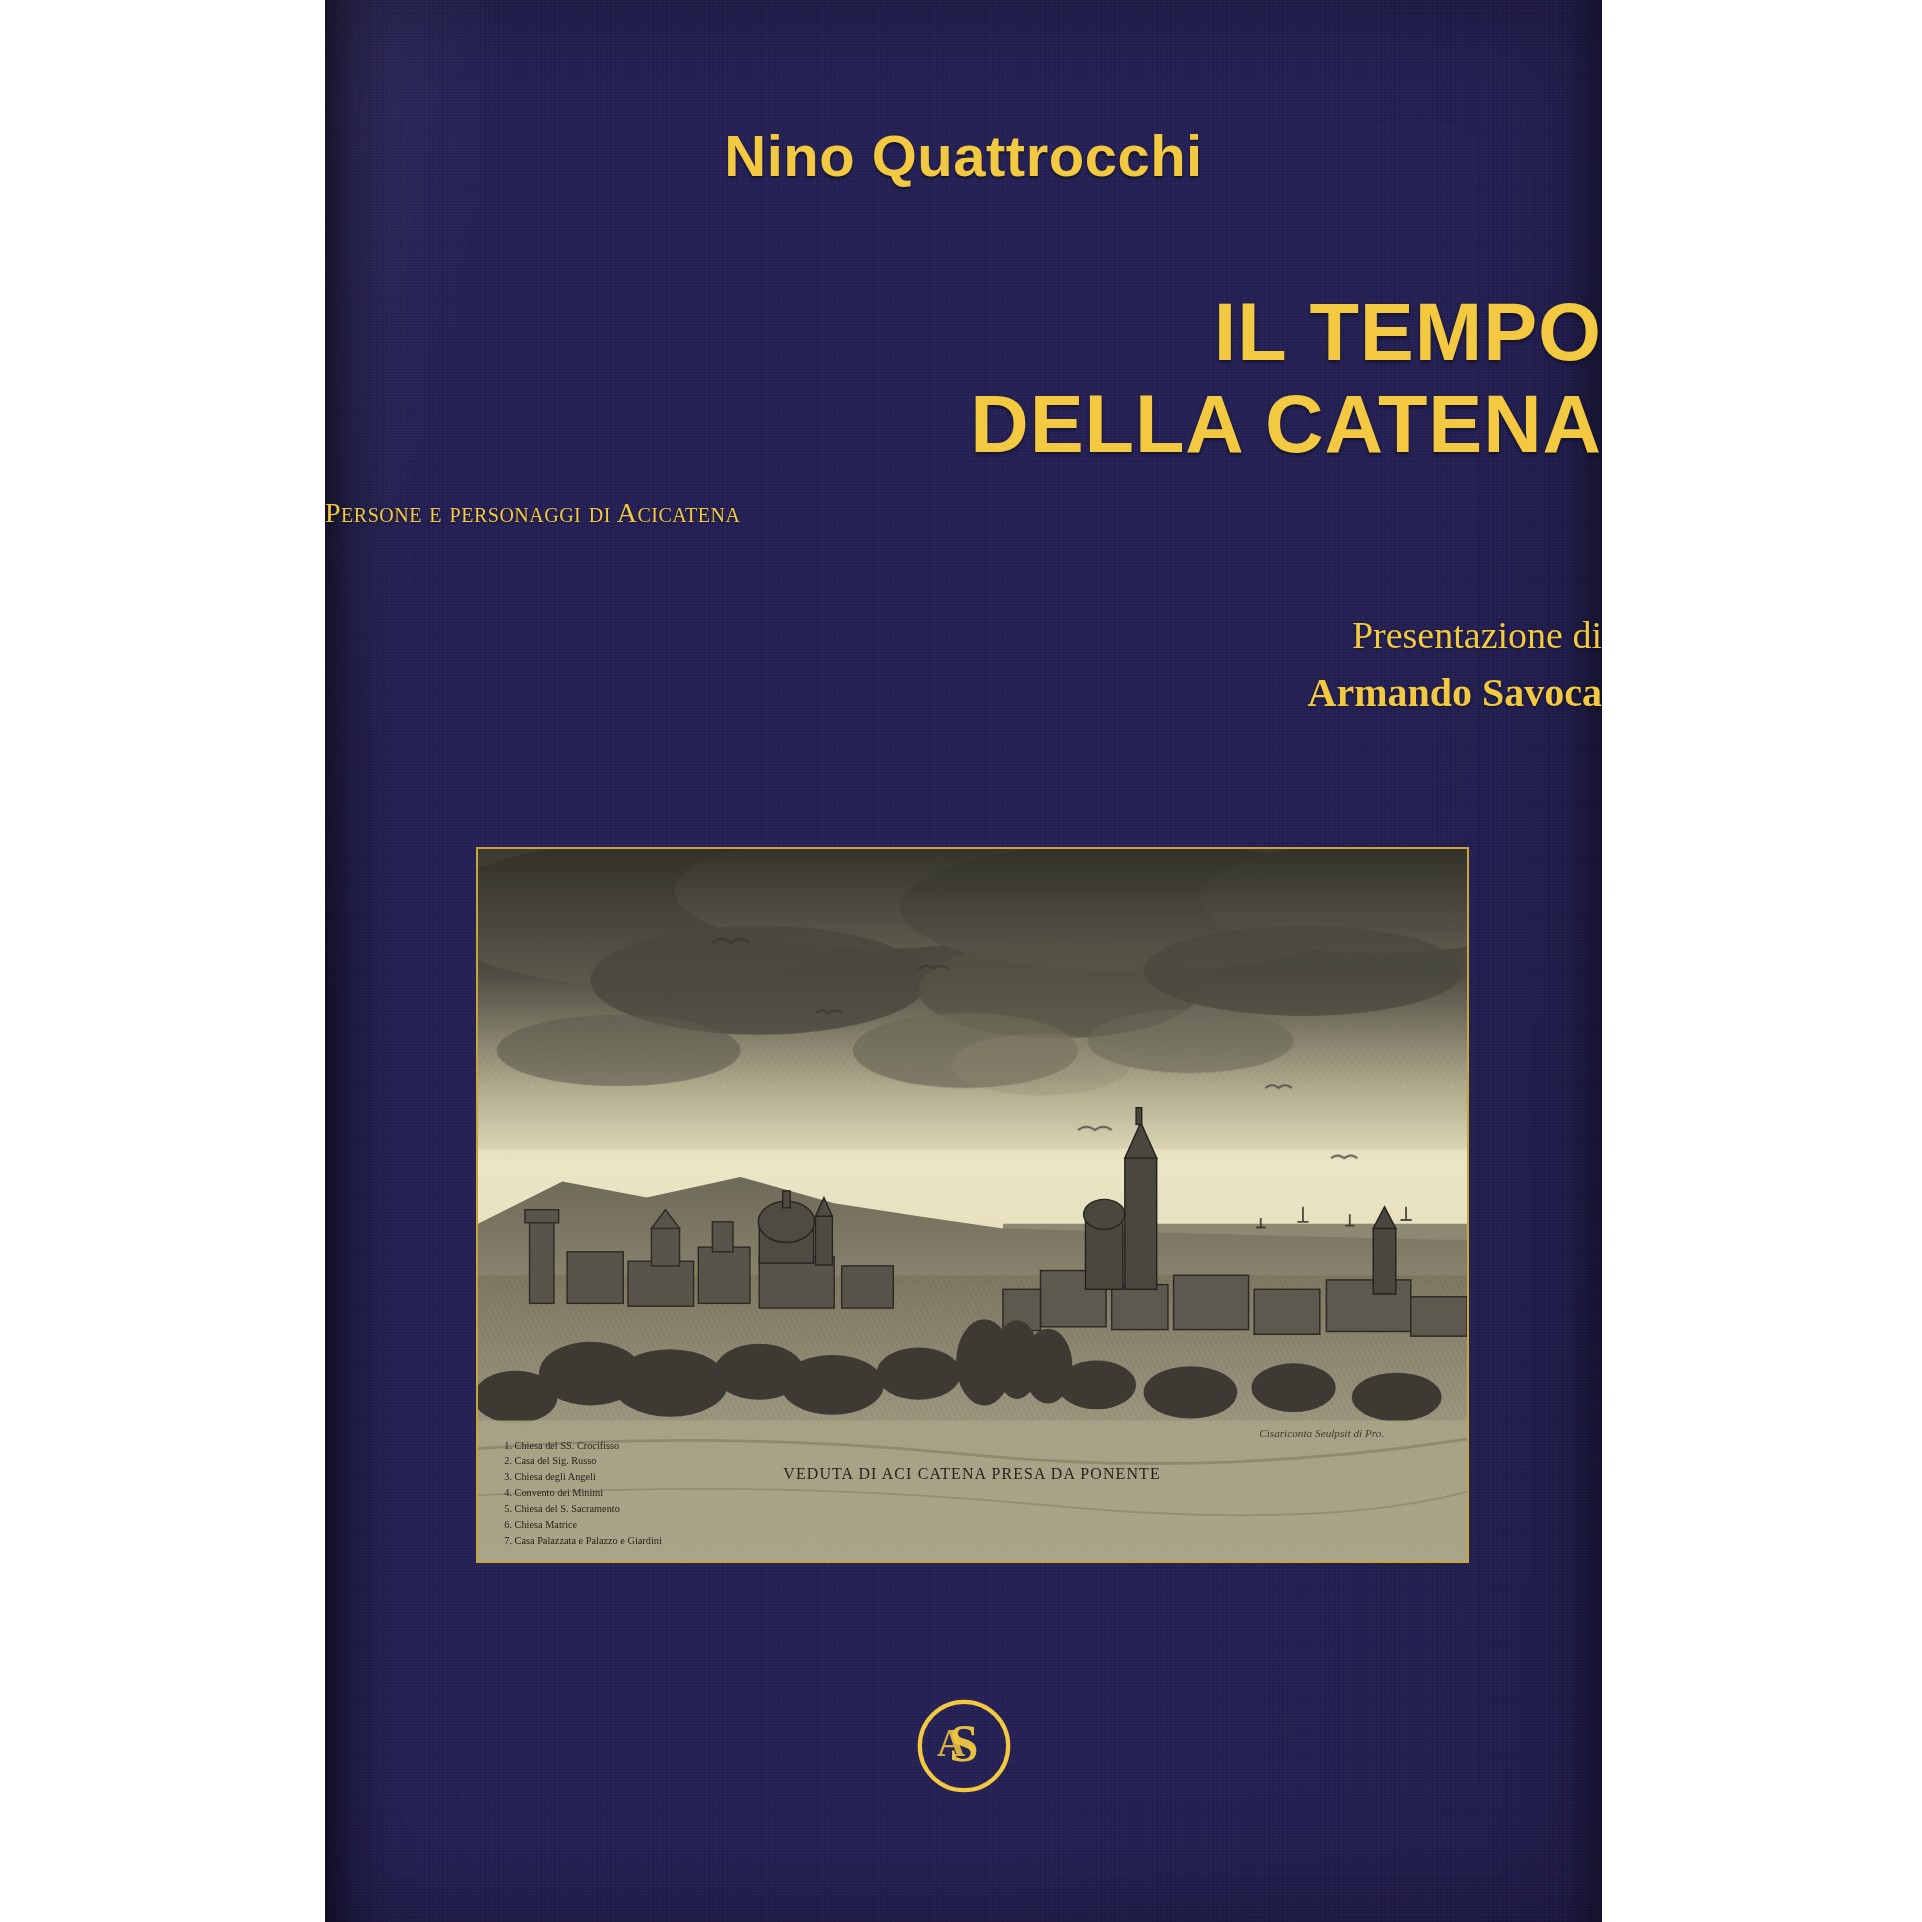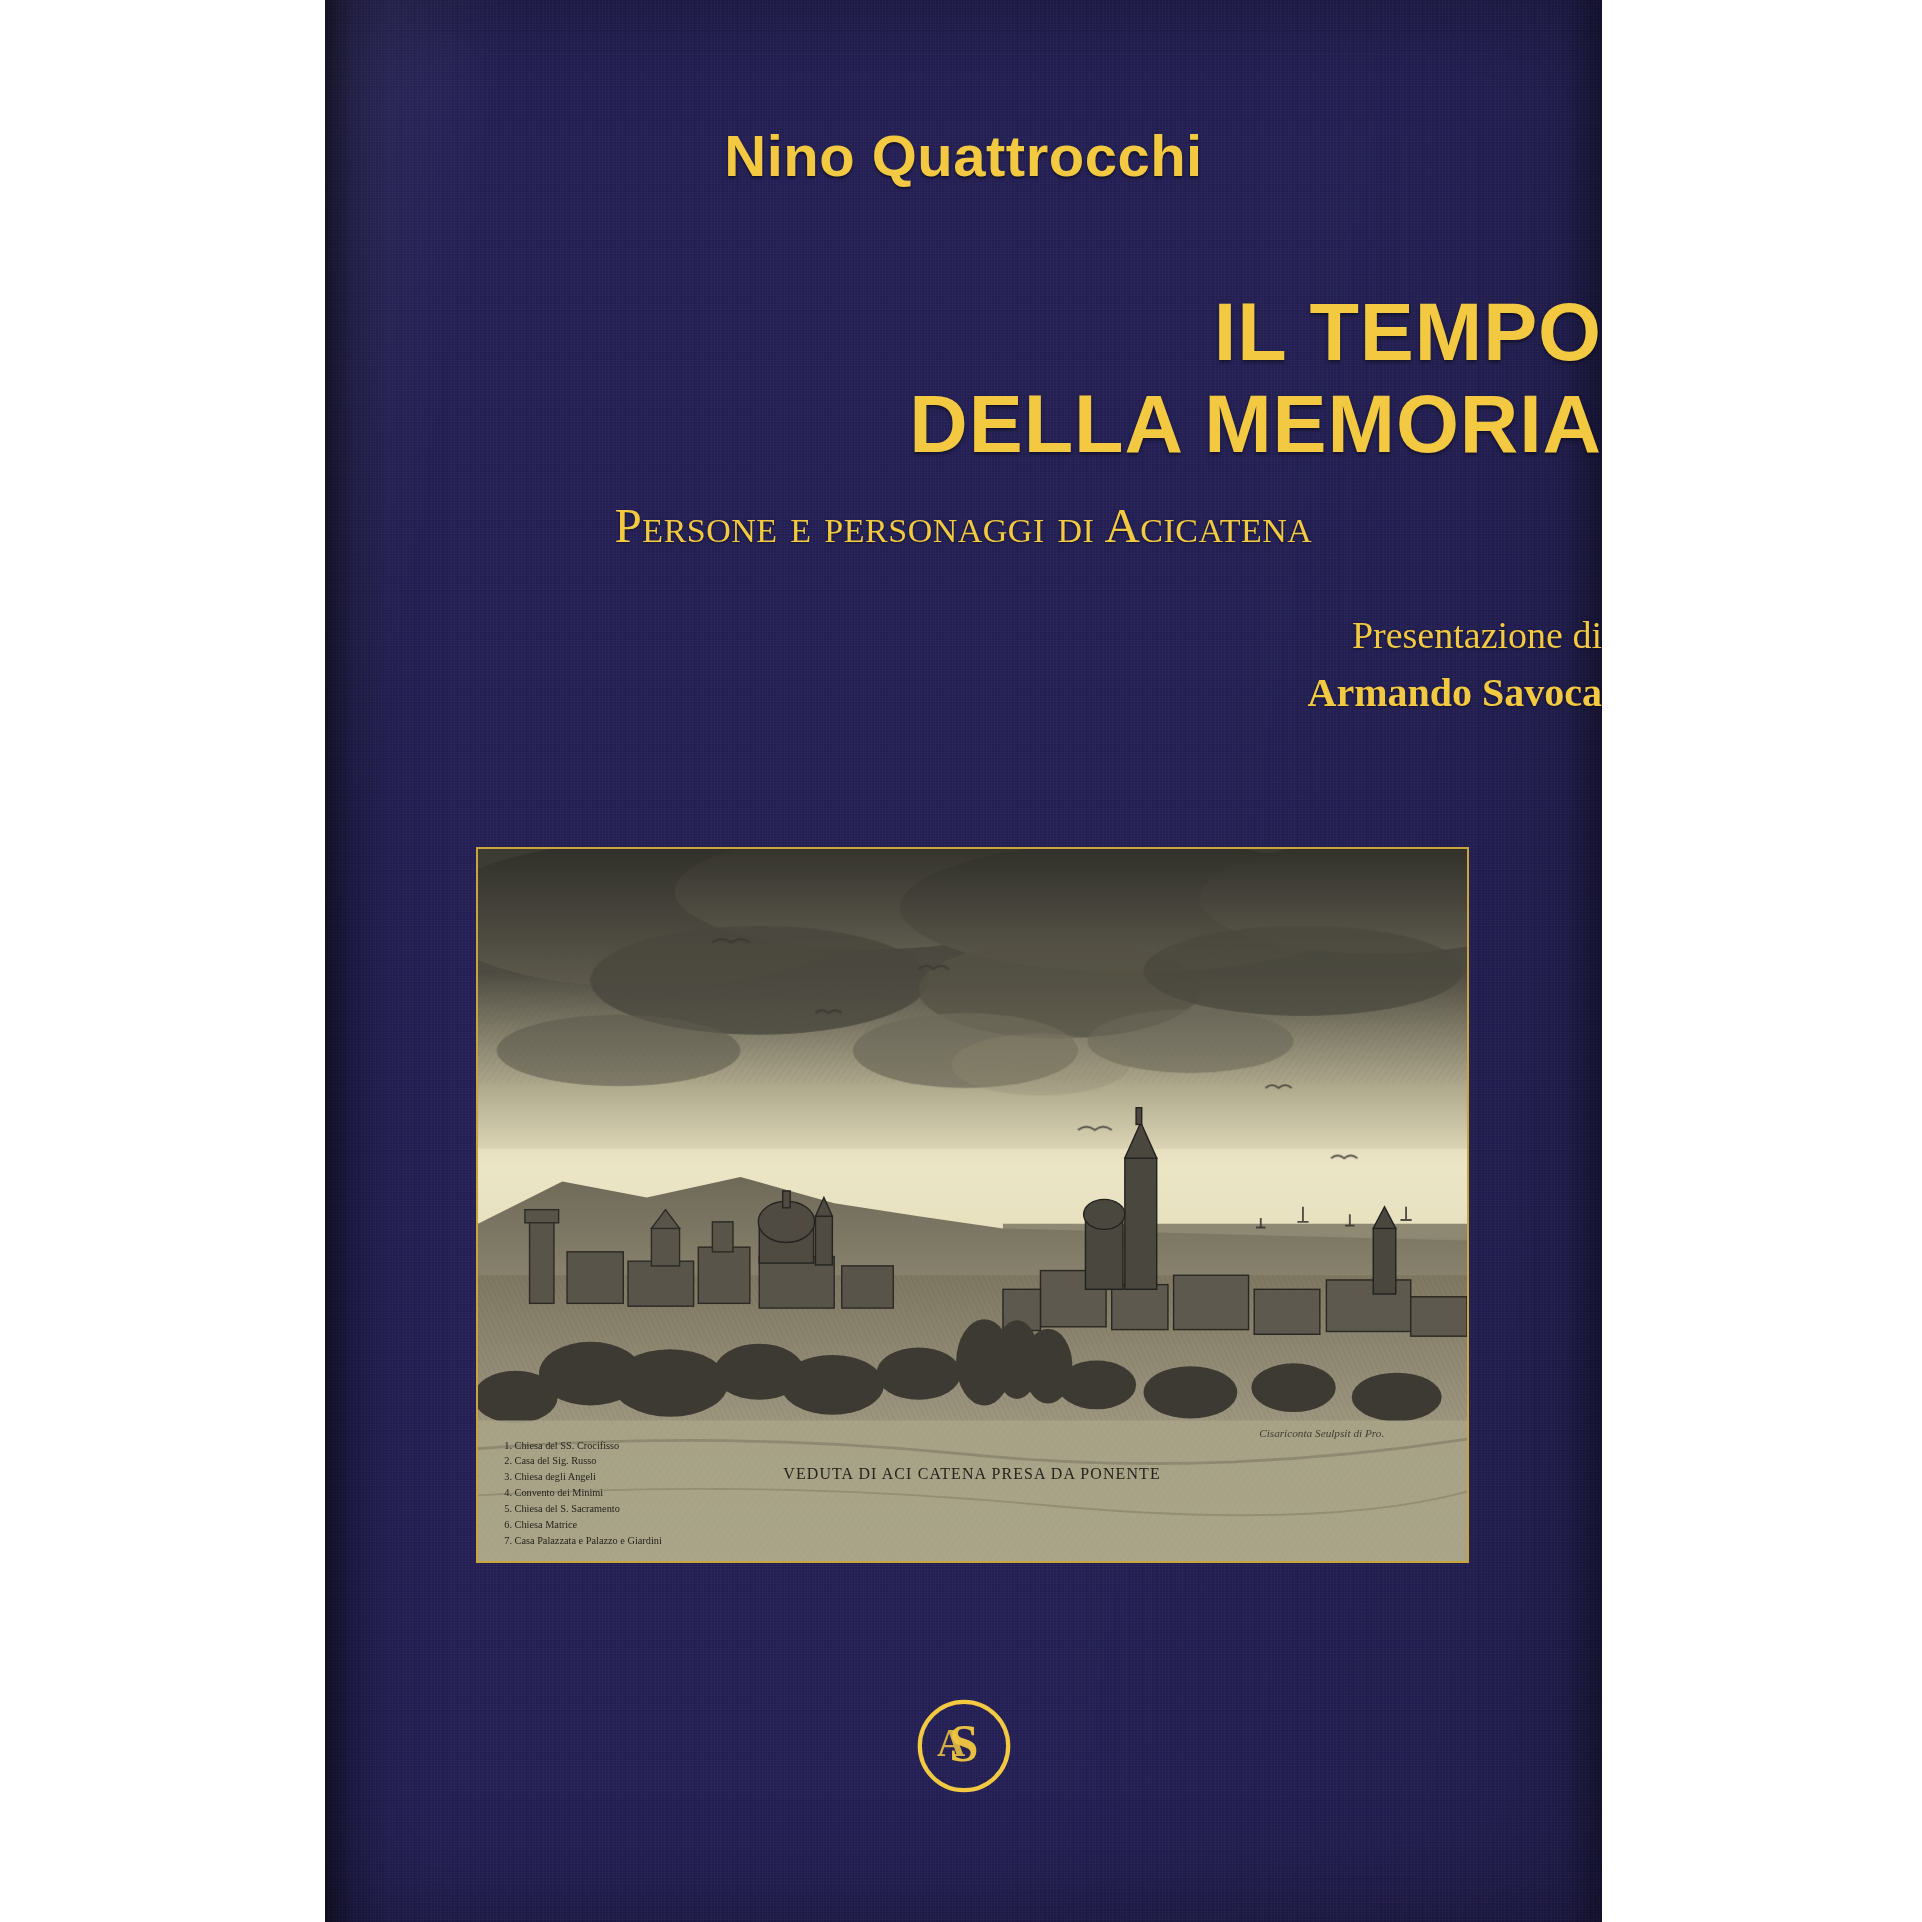--- a/index.html
+++ b/index.html
@@ -85,23 +85,22 @@
     letter-spacing: 0.9px;
     color: #f2c941;
     text-shadow: 0 1.9px 3.8px rgba(0,0,0,0.5);
   }
   #title .line2 { display: block; }
 
   #subtitle {
     position: absolute;
     left: 0; right: 0;
     top: 497px;
-    text-align: center;
-    font-family: "Liberation Serif", serif;
-    font-size: 49px;
+    font-family: "Liberation Serif", serif;
+    font-size: 28px;
     letter-spacing: 0.5px;
     color: #f2c941;
     font-variant: small-caps;
     text-shadow: 0 0.9px 2.8px rgba(0,0,0,0.45);
   }
 
   #presenter-block {
     position: absolute;
     left: 0; right: 0;
     top: 607px;
@@ -167,21 +166,21 @@
 <div id="page">
 
   <div id="cover">
     <div id="spine-shade"></div>
     <div id="right-shade"></div>
 
     <div id="author">Nino Quattrocchi</div>
 
     <div id="title">
       <span class="line1">IL TEMPO</span>
-      <span class="line2">DELLA MEMORIA</span>
+      <span class="line2">DELLA CATENA</span>
     </div>
 
     <div id="subtitle">Persone e personaggi di Acicatena</div>
 
     <div id="presenter-block">
       <div id="presenter-label">Presentazione di</div>
       <div id="presenter-name">Armando Savoca</div>
     </div>
 
     <div id="illustration">

